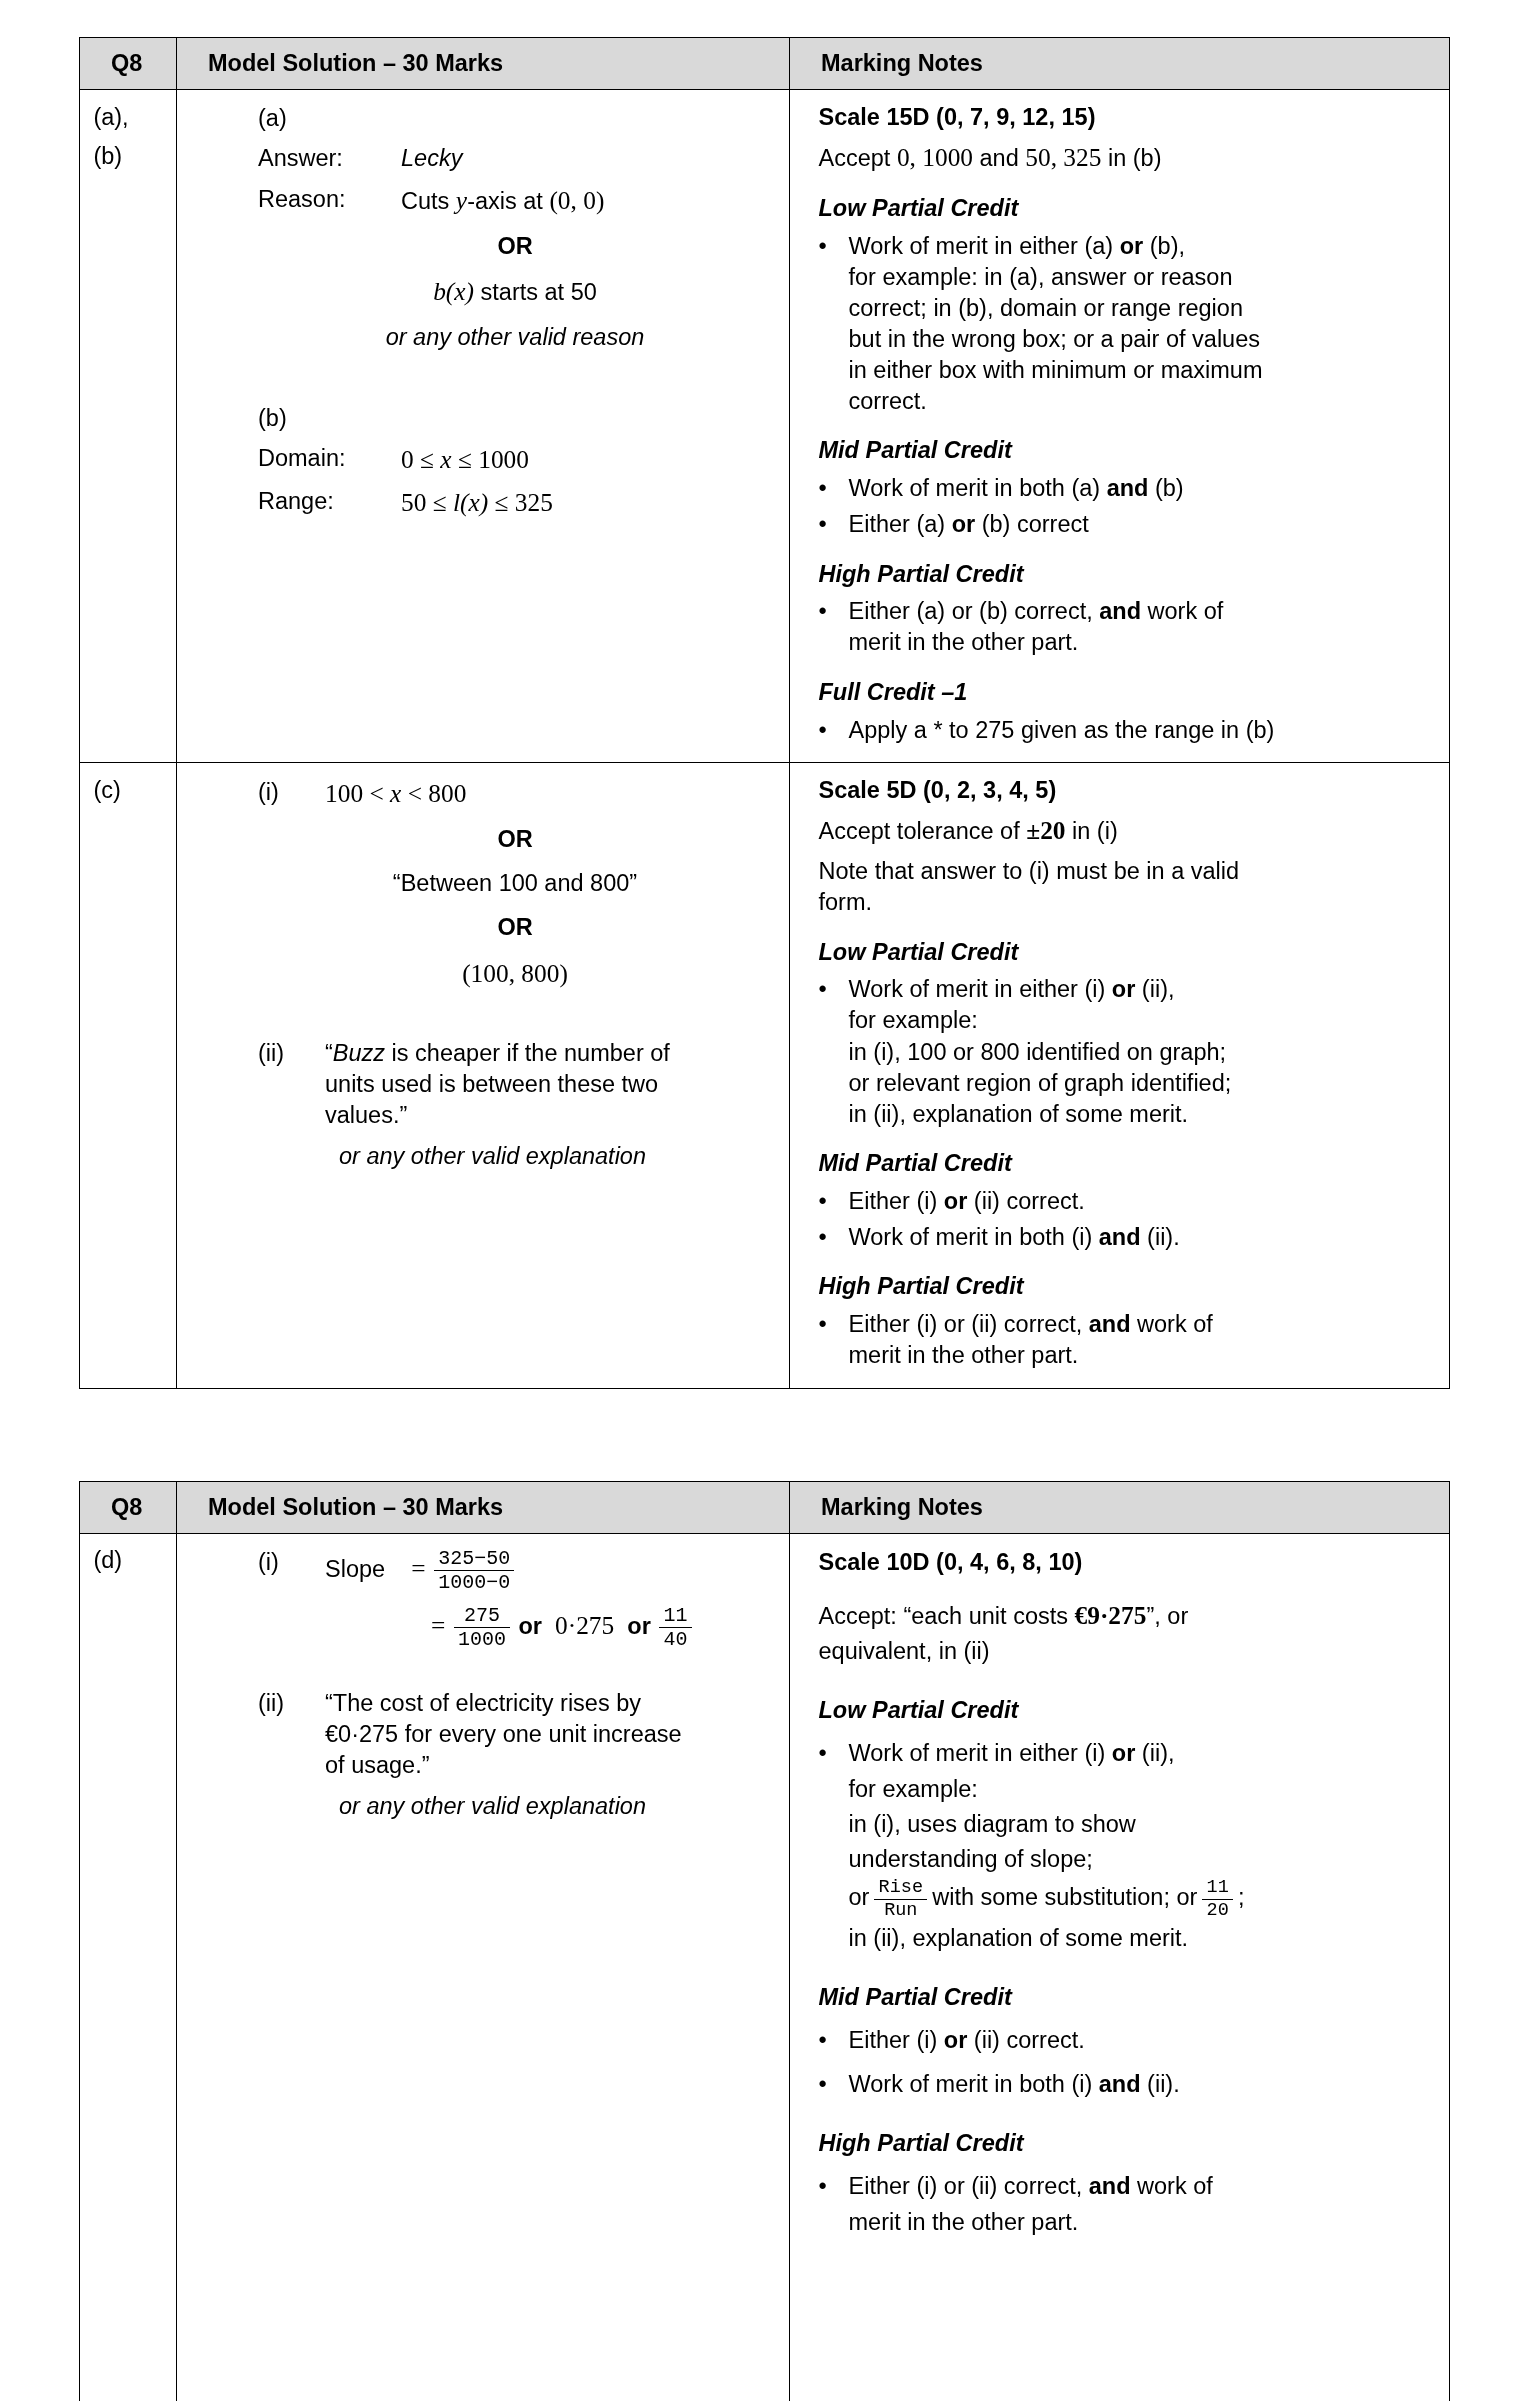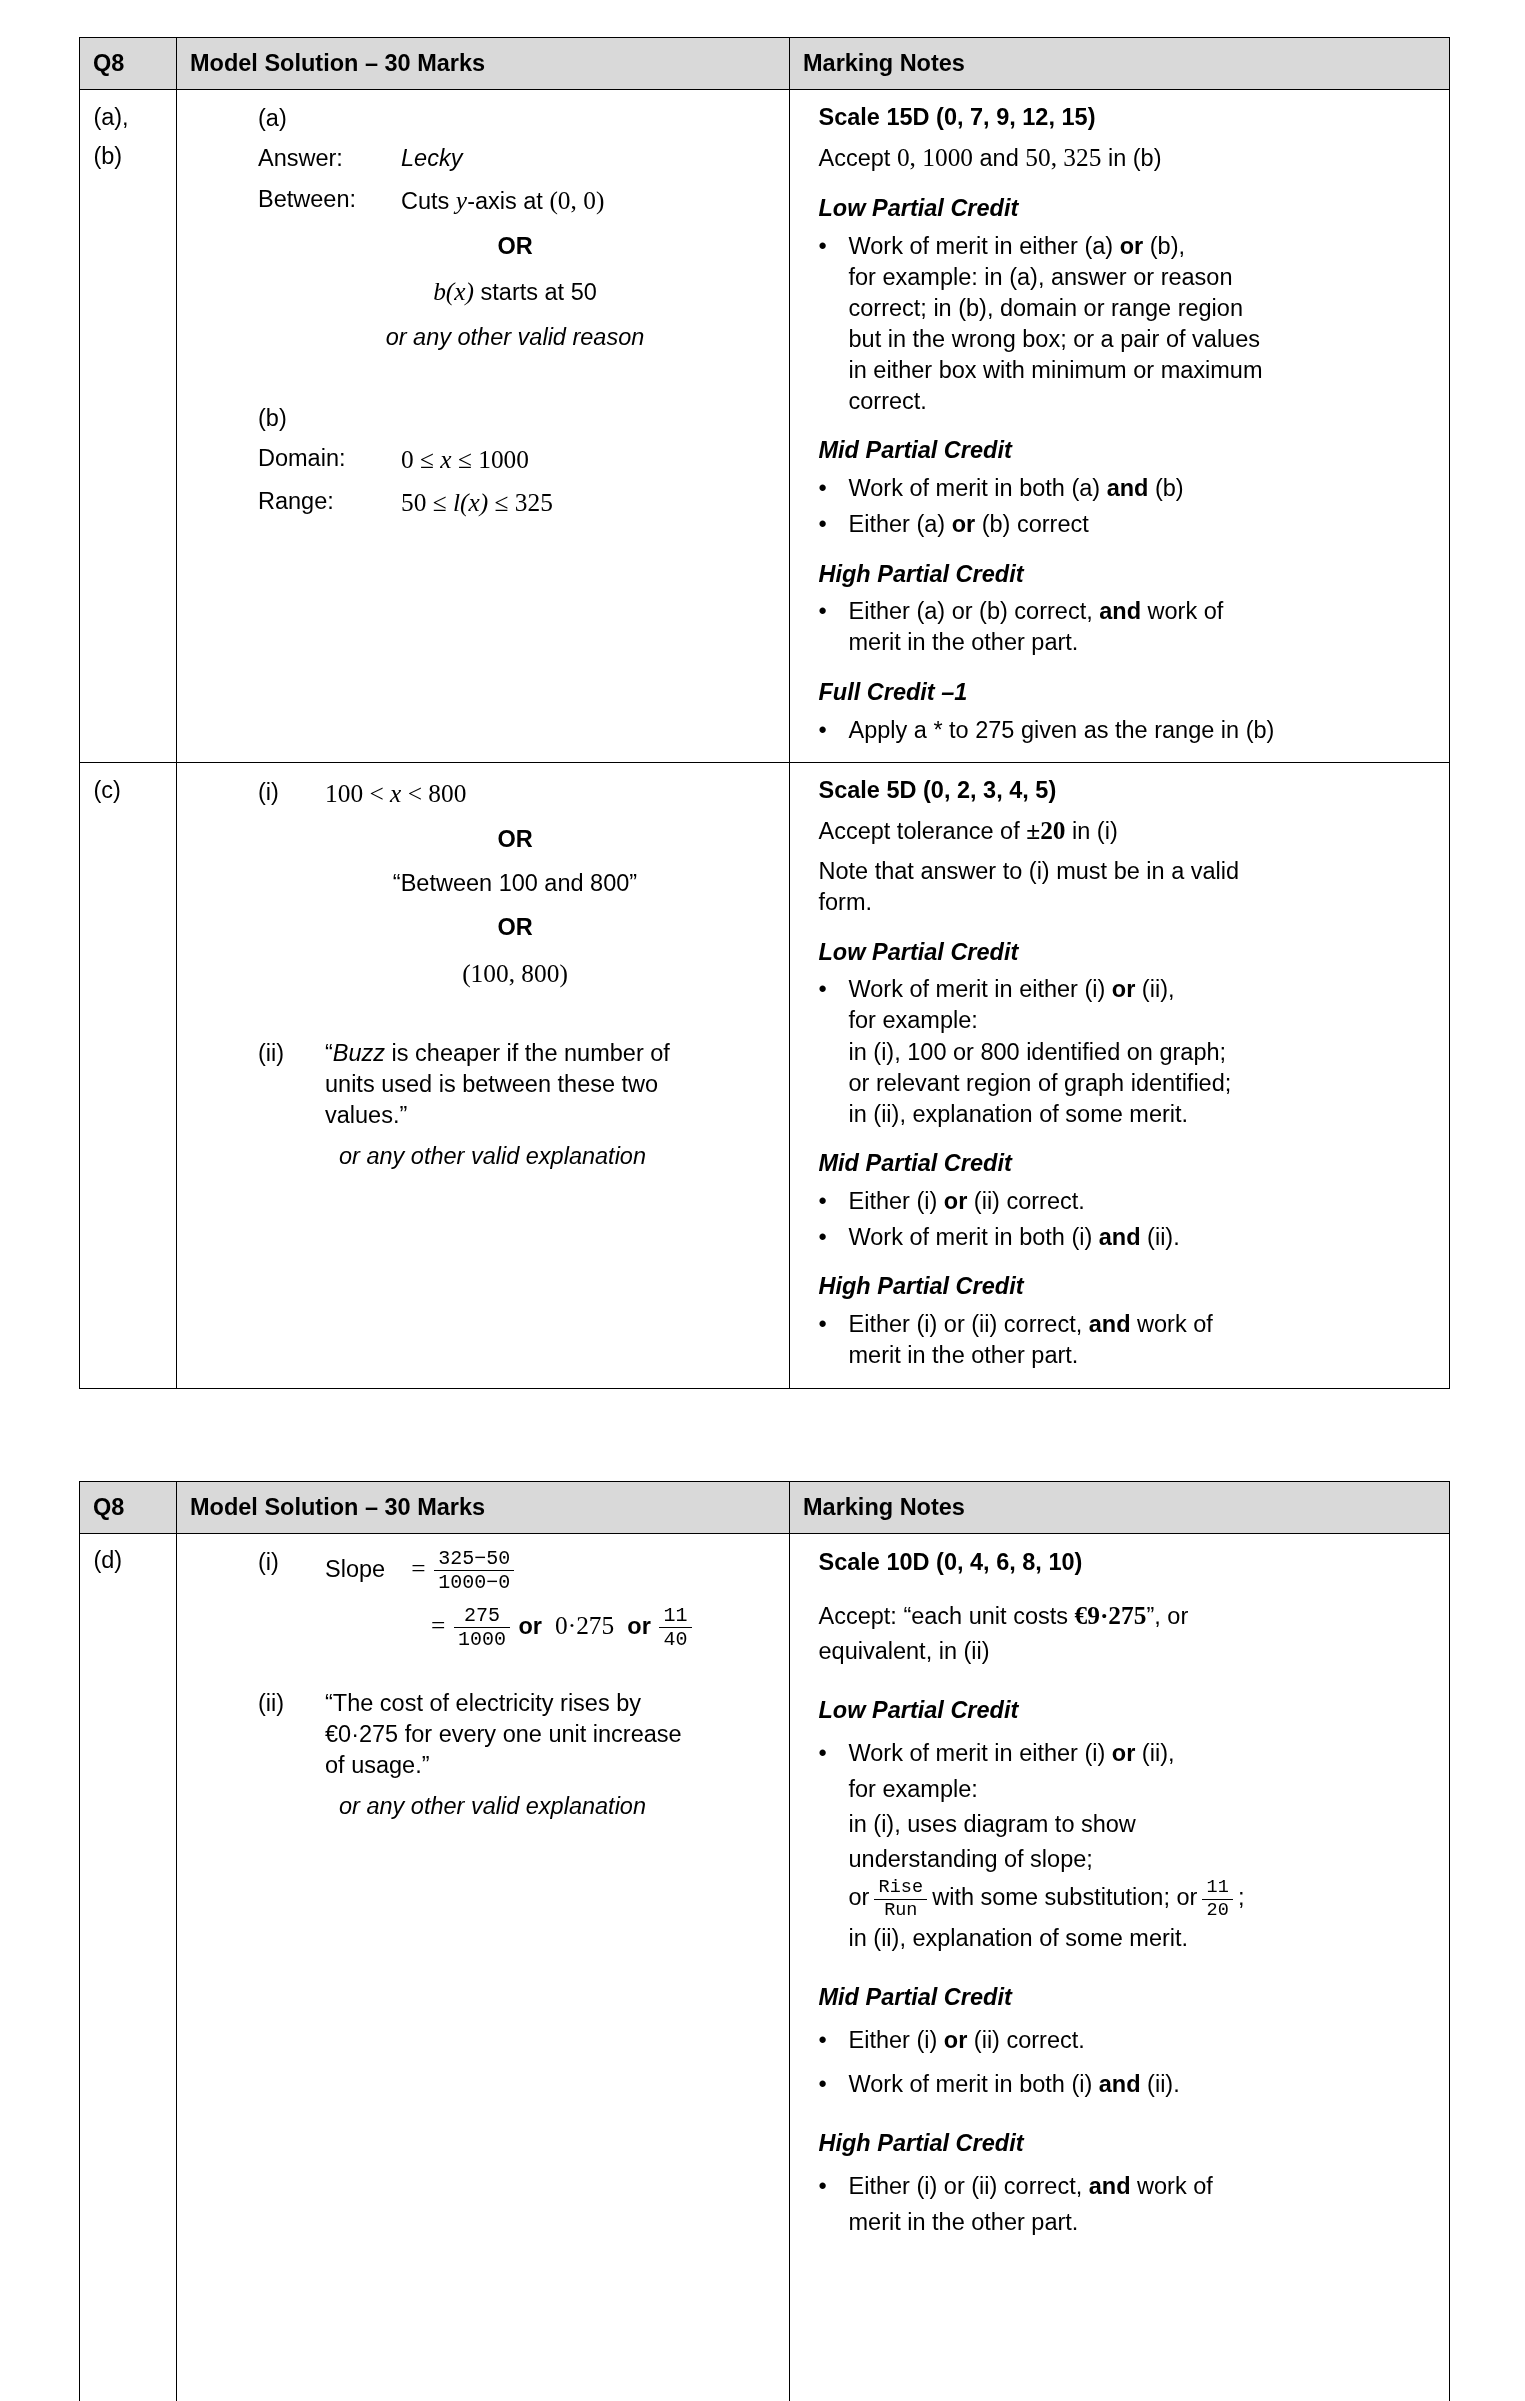--- a/index.html
+++ b/index.html
@@ -9,21 +9,21 @@
     font-family:"Liberation Sans", sans-serif;
     color:#000; font-size:23.5px; line-height:1.32;
   }
   .page { padding:37px 77px 34px 79px; }
 
   table.mark-table { border-collapse:collapse; width:1369px; table-layout:fixed; }
   col.c1 { width:97px; } col.c2 { width:613px; } col.c3 { width:660px; }
   th, td { border:1.7px solid #000; vertical-align:top; text-align:left; }
   th {
     background:var(--header-bg,#d9d9d9);
-    font-weight:bold; padding:10px 13px; height:49px; font-size:23.5px;
+    font-weight:bold; padding:10px 31px; height:49px; font-size:23.5px;
   }
   td { padding:13.4px 17px; }
   td.label-cell { padding:11.7px 8.4px 11.7px 13.4px; }
   td.solution-cell { padding:13.4px 17px 13.4px 81px; }
   td.notes-cell { padding:11.7px 20px 11.7px 28.5px; }
 
   .t1 tr.row-ab td { height:555px; }
   .t1 tr.row-c  td { height:555px; }
   .t2 { margin-top:92px; }
   .t2 tr.row-d  td { height:987px; }
@@ -84,21 +84,21 @@
             <div class="blk p"><span>(a),</span></div>
             <div class="blk p"><span>(b)</span></div>
           </td>
         <td class="solution-cell">
             <div class="blk p"><span>(a)</span></div>
             <div class="blk cols">
               <span class="lbl">Answer:</span>
               <span class="content"><span class="i">Lecky</span></span>
             </div>
             <div class="blk cols">
-              <span class="lbl">Between:</span>
+              <span class="lbl">Reason:</span>
               <span class="content"><span>Cuts </span><span class="i m">y</span><span>-axis at </span><span class="m">(0, 0)</span></span>
             </div>
             <div class="blk p a-center"><span class="b">OR</span></div>
             <div class="blk p a-center"><span class="i m">b(x)</span><span> starts at 50</span></div>
             <div class="blk p a-center"><span class="i">or any other valid reason</span></div>
             <div class="blk gap" style="height: 37px;"></div>
             <div class="blk p"><span>(b)</span></div>
             <div class="blk cols">
               <span class="lbl">Domain:</span>
               <span class="content"><span class="m">0 ≤ </span><span class="i m">x</span><span class="m"> ≤ 1000</span></span>

